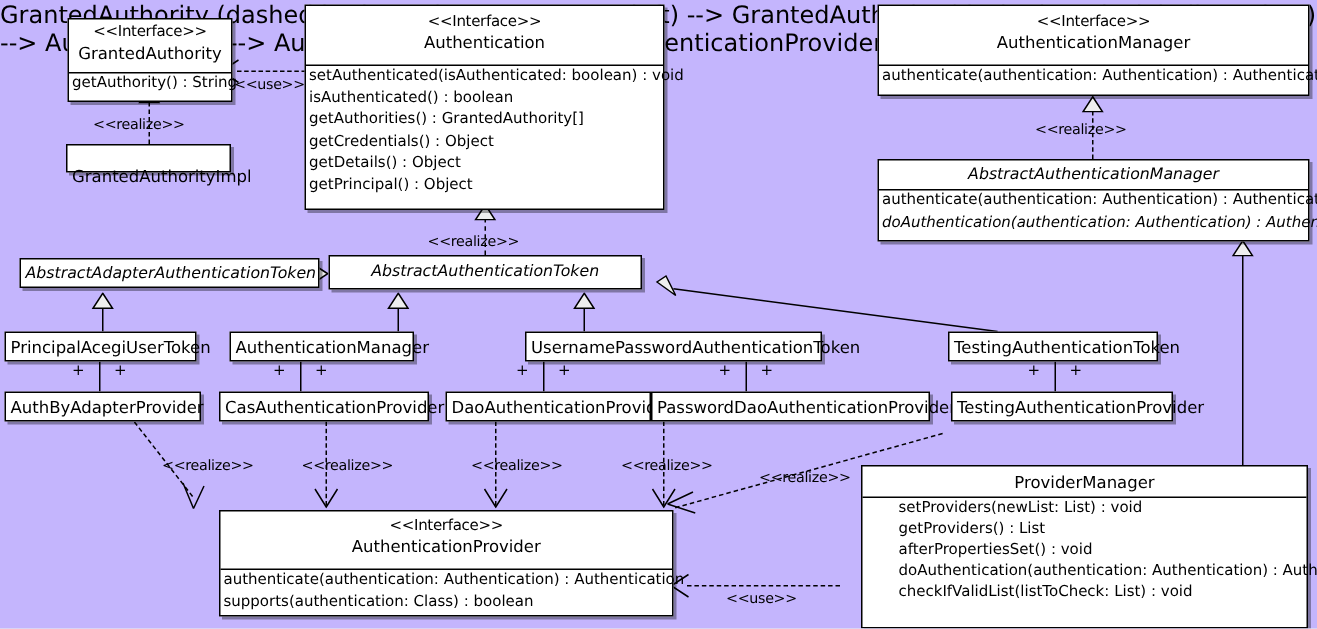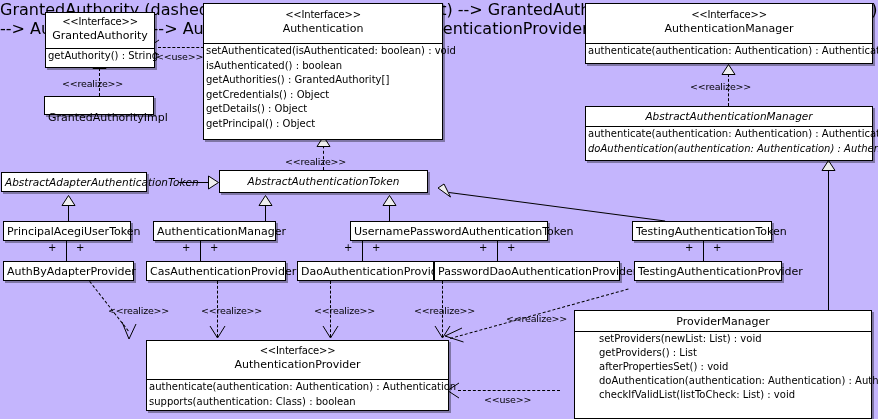--- a/index.html
+++ b/index.html
@@ -321,21 +321,21 @@
     <div class="uml-head with-sep" style="height:20px; padding-top:2px;">
       <span class="cls-name abstract">AbstractAuthenticationManager</span>
     </div>
     <div class="uml-members">
       <div class="member">authenticate(authentication: Authentication) : Authentication</div>
       <div class="member abstract">doAuthentication(authentication: Authentication) : Authentication</div>
     </div>
   </div>
 
   
-  <div class="uml-box" style="left:1px; top:172px; width:146px; height:20px;">
+  <div class="uml-box" style="left:13px; top:172px; width:200px; height:20px;">
     <div class="uml-head" style="height:19px; padding-top:2px;">
       <span class="cls-name abstract">AbstractAdapterAuthenticationToken</span>
     </div>
   </div>
 
   
   <div class="uml-box" style="left:219px; top:170px; width:209px; height:23px;">
     <div class="uml-head" style="height:22px; padding-top:3px;">
       <span class="cls-name abstract">AbstractAuthenticationToken</span>
     </div>

